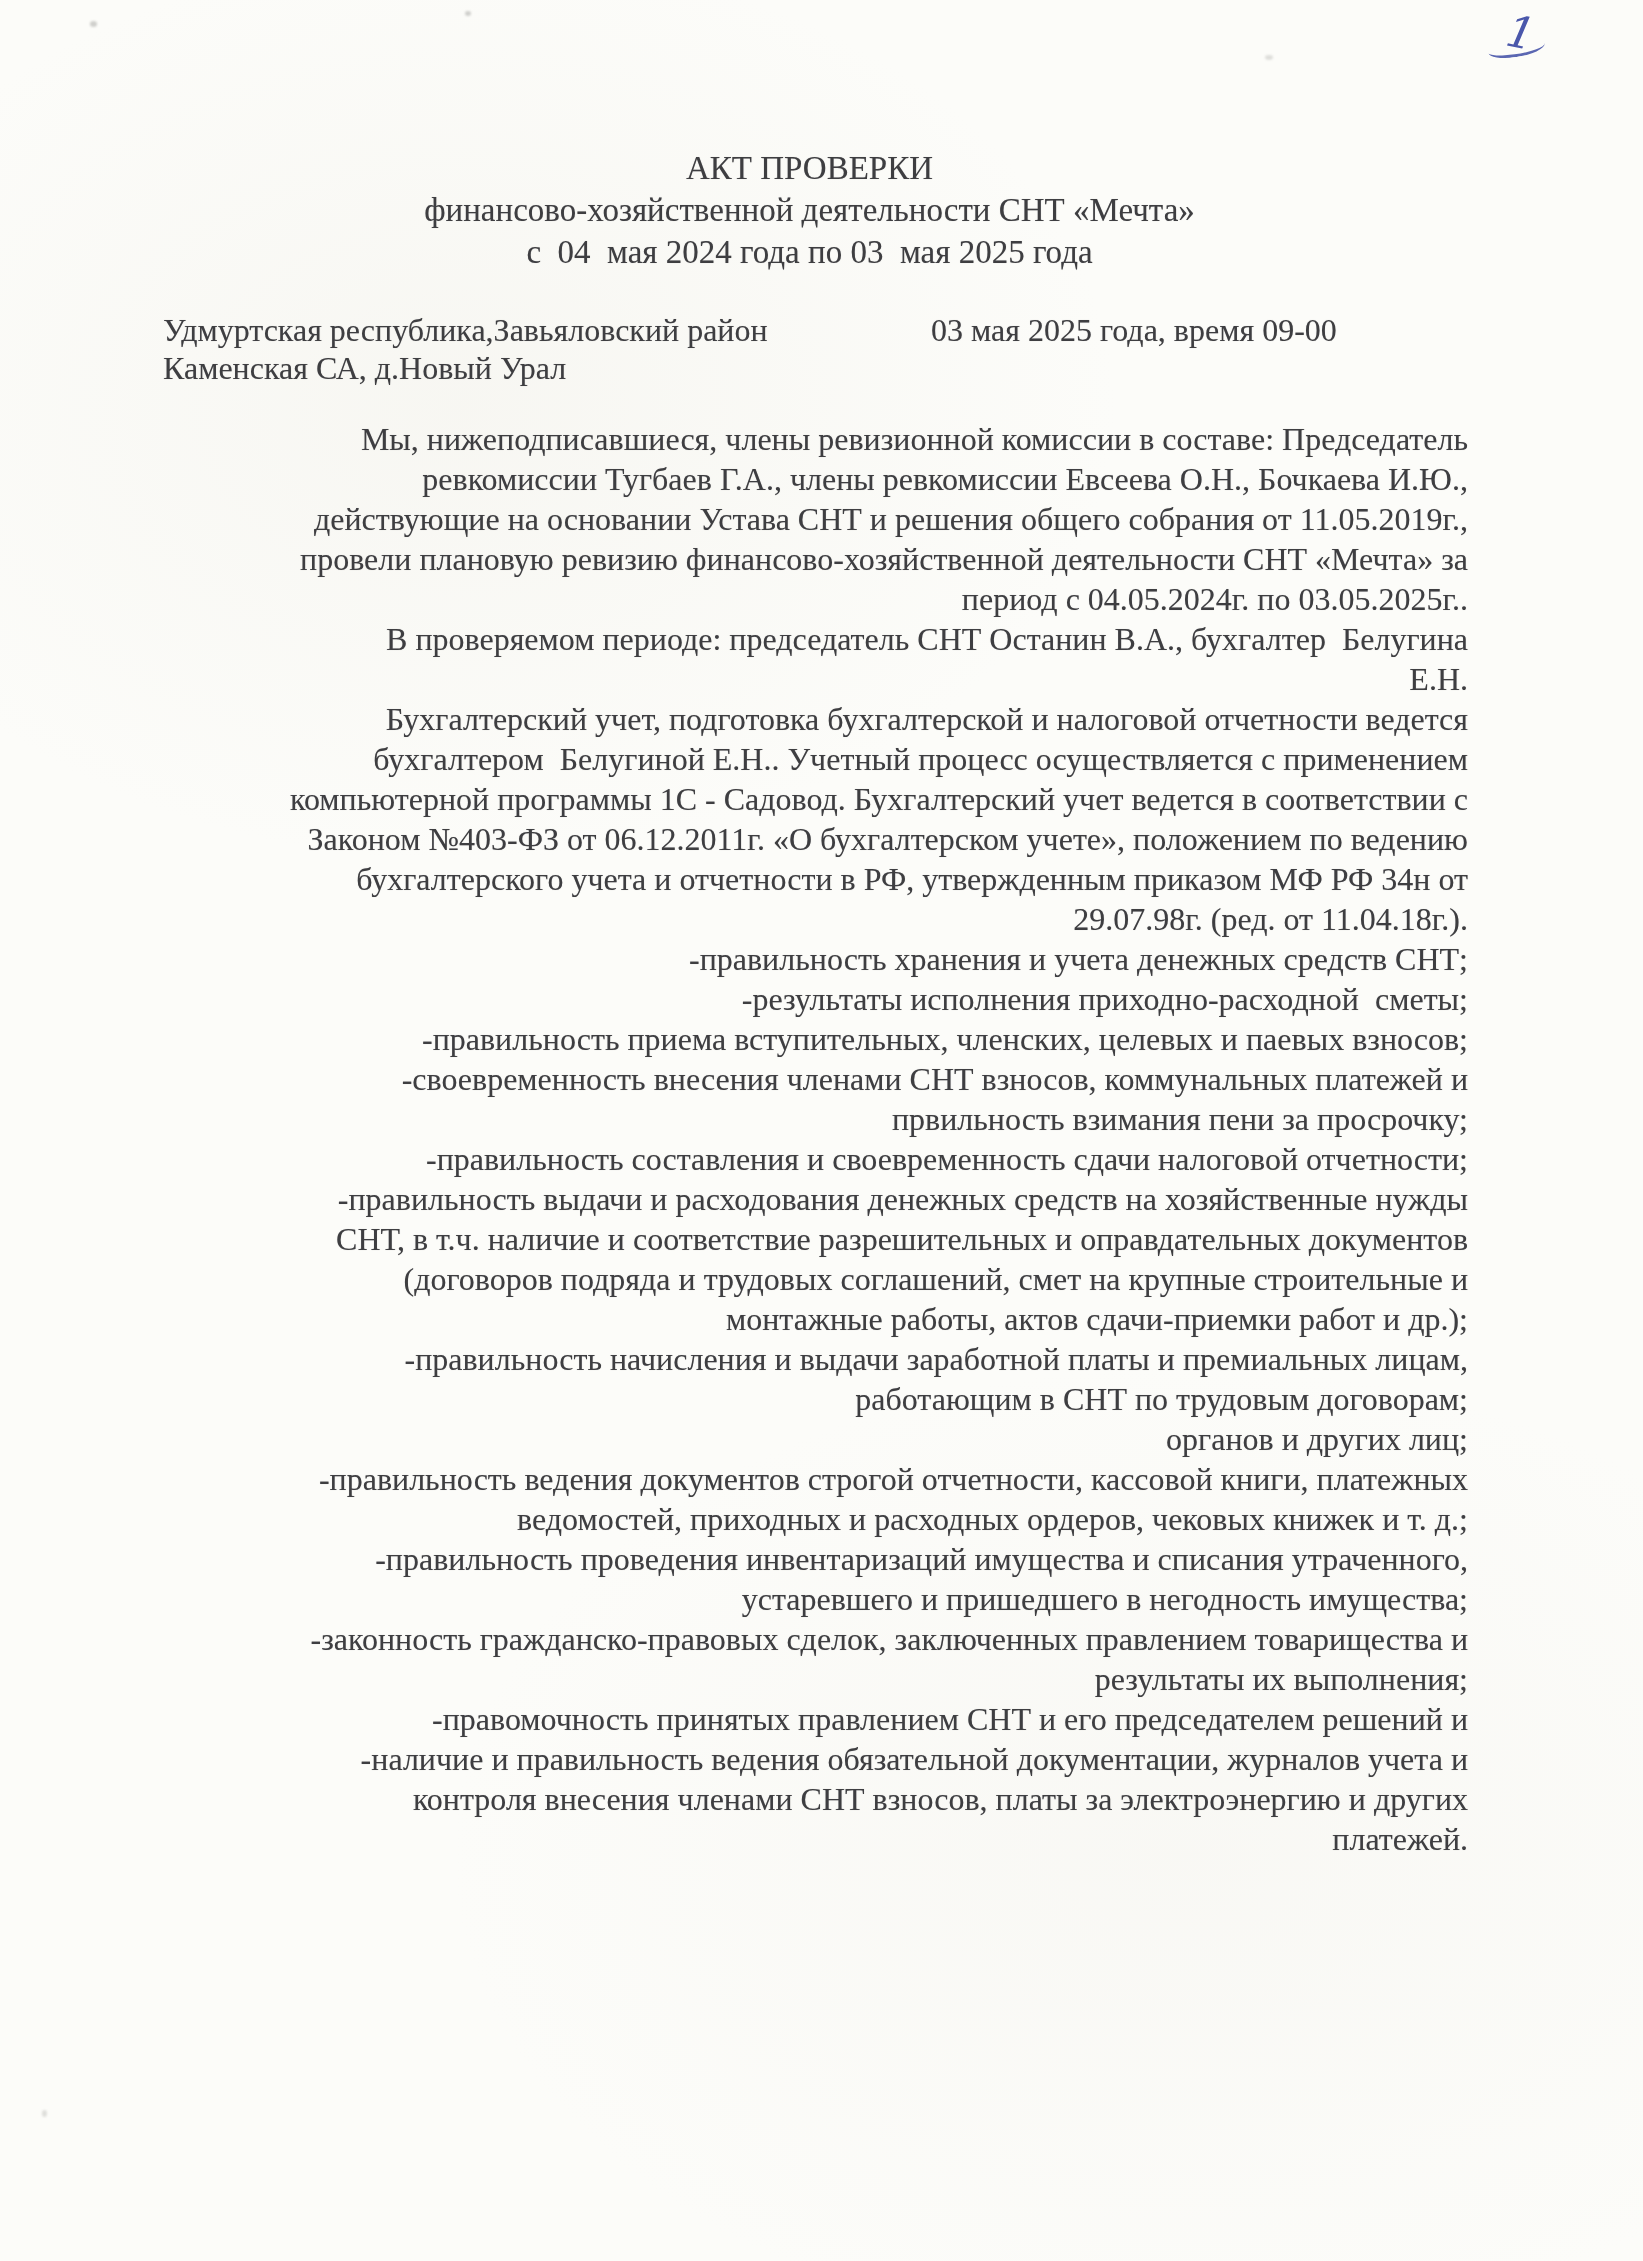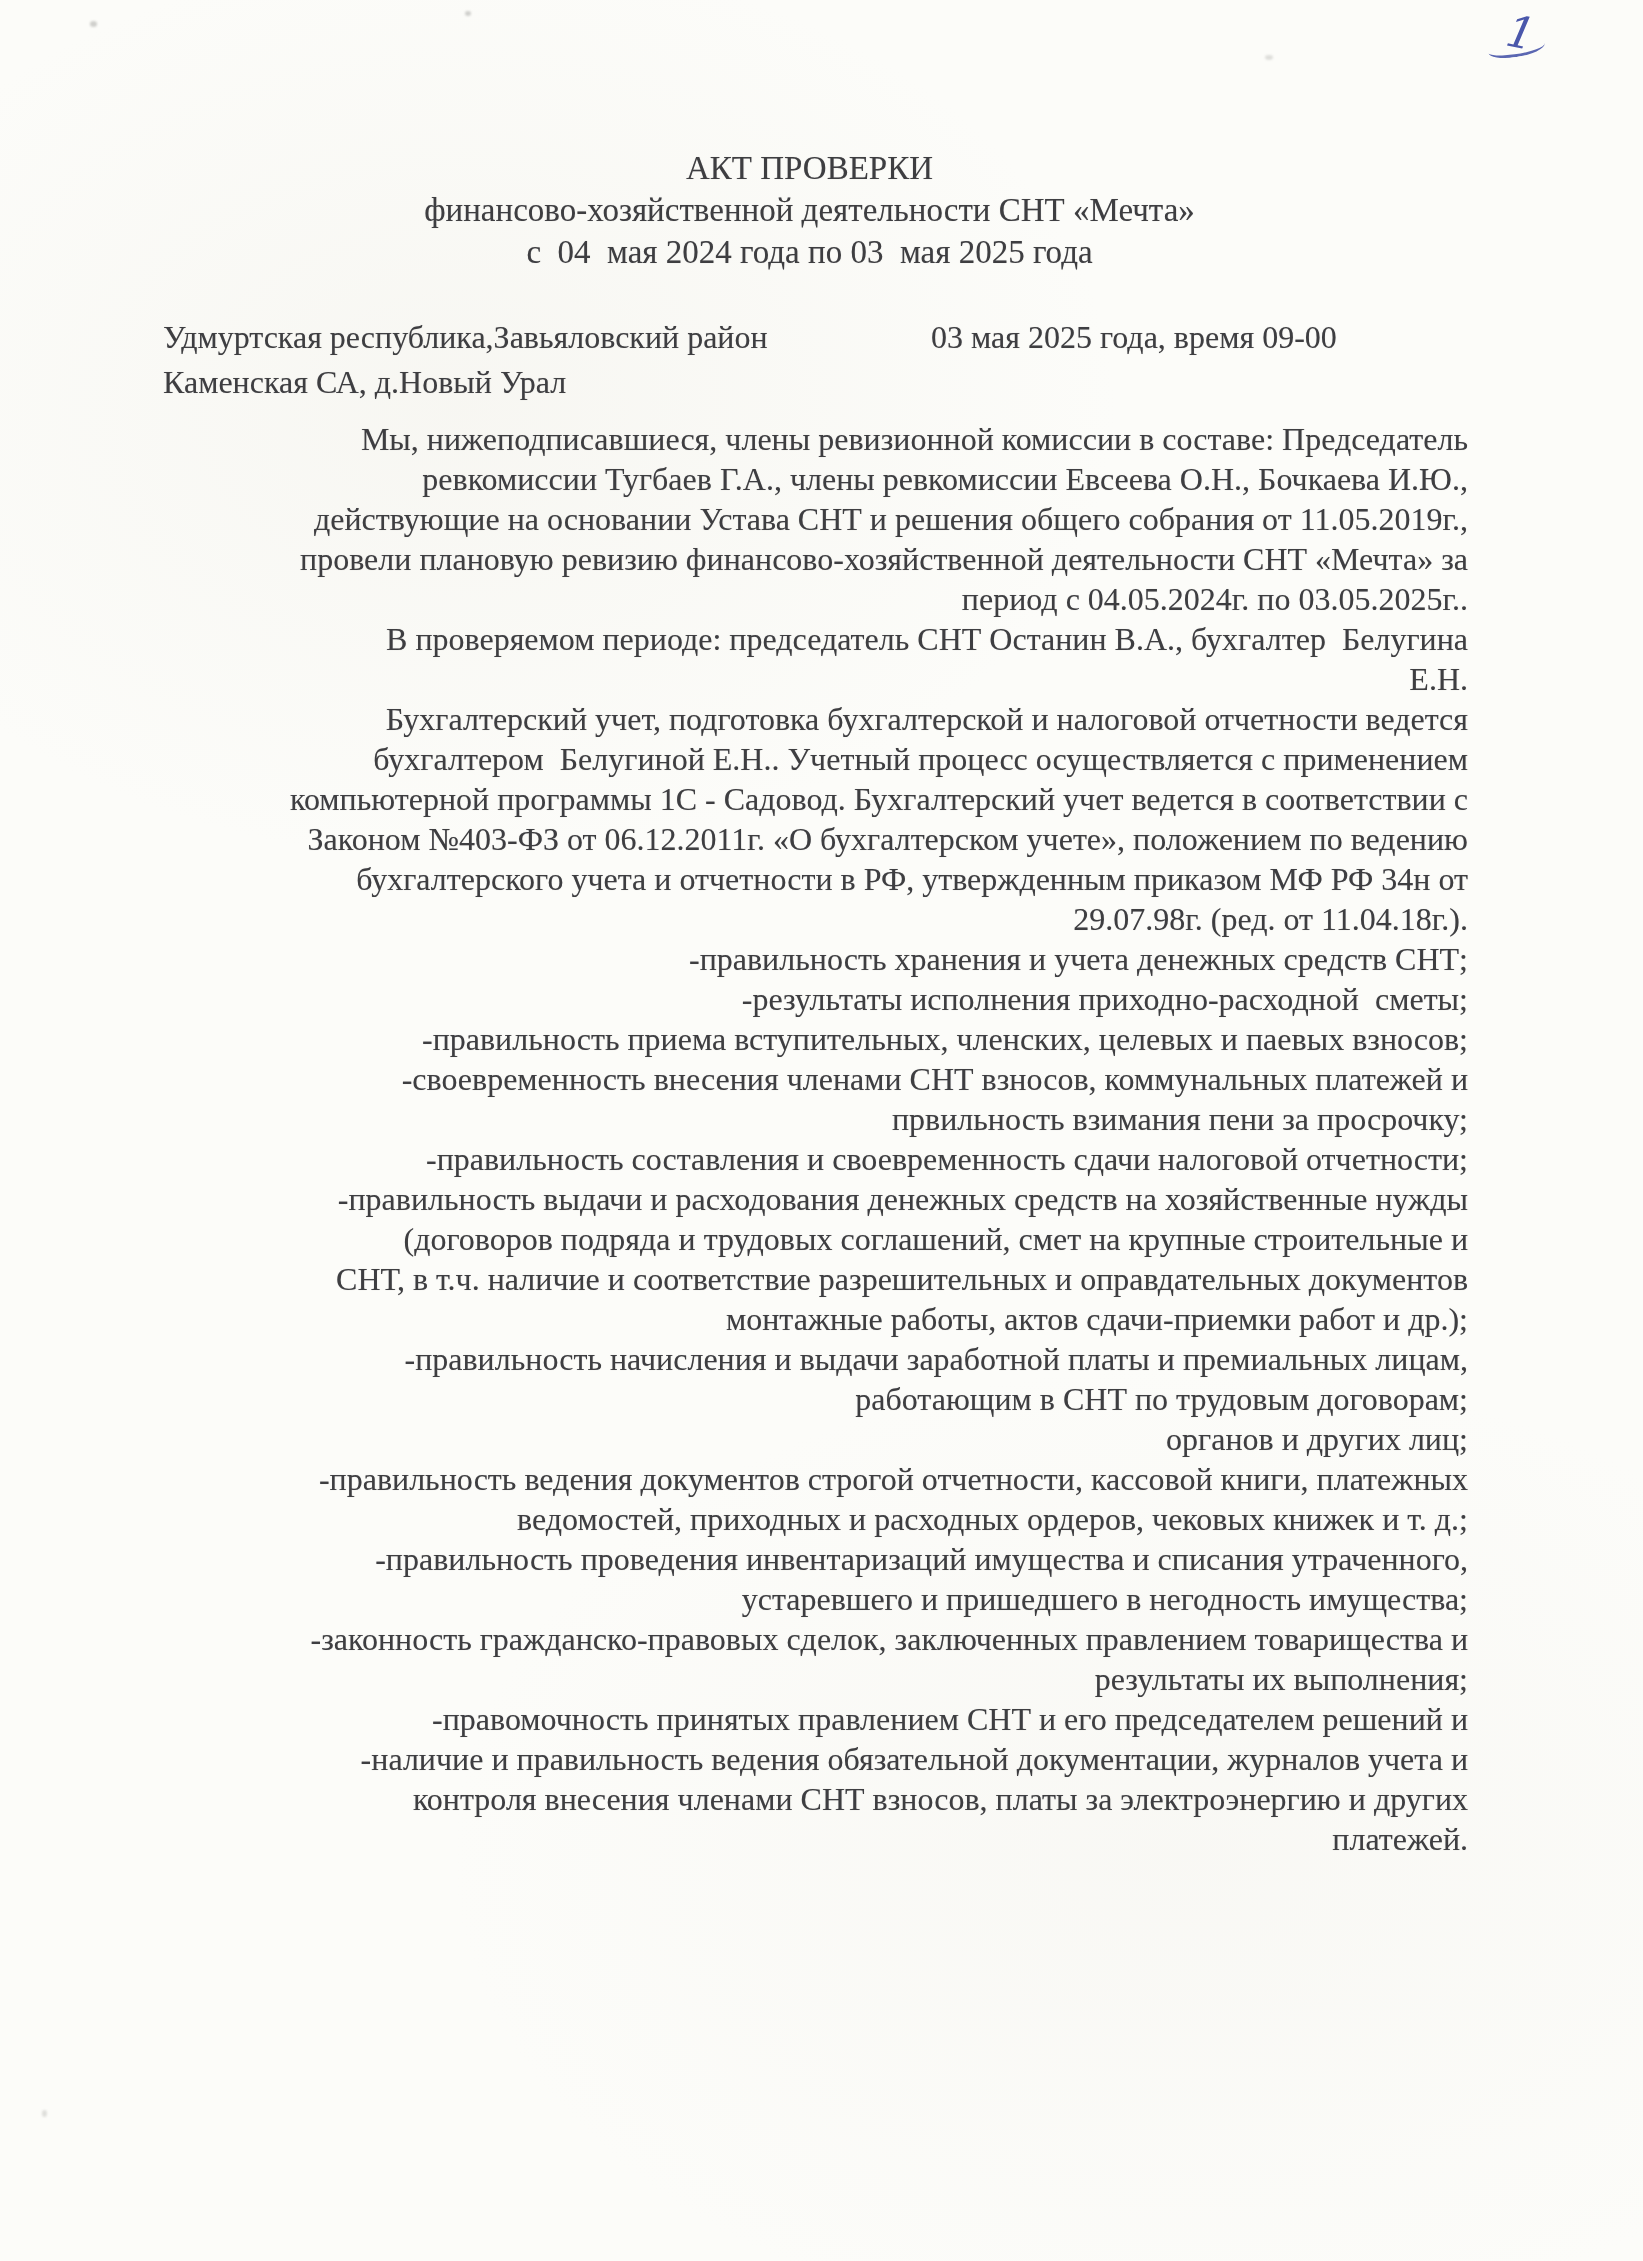--- a/index.html
+++ b/index.html
@@ -53,21 +53,21 @@
     text-align: center;
     font-size: 33px;
     line-height: 42px;
   }
   .title-block .tline { white-space: pre; }
 
   
   .meta-block { position: absolute; top: 311px; left: 163px; width: 1293px; font-size: 32px; line-height: 38px; }
   .meta-col-left  { position: absolute; left: 0; top: 0; }
   .meta-col-right { position: absolute; left: 768px; top: 0; }
-  .meta-block .mline { white-space: pre; margin-top: 7px; }
+  .meta-block .mline { white-space: pre; }
 
   
   .body-block {
     position: absolute;
     left: 163px;
     top: 419px;
     width: 1305px;
     font-size: 32px;
     line-height: 40px;
   }
@@ -124,22 +124,22 @@
     <div class="line">Законом №403-ФЗ от 06.12.2011г. «О бухгалтерском учете», положением по ведению</div>
     <div class="line">бухгалтерского учета и отчетности в РФ, утвержденным приказом МФ РФ 34н от</div>
     <div class="line">29.07.98г. (ред. от 11.04.18г.).</div>
     <div class="line">-правильность хранения и учета денежных средств СНТ;</div>
     <div class="line">-результаты исполнения приходно-расходной  сметы;</div>
     <div class="line">-правильность приема вступительных, членских, целевых и паевых взносов;</div>
     <div class="line">-своевременность внесения членами СНТ взносов, коммунальных платежей и</div>
     <div class="line">првильность взимания пени за просрочку;</div>
     <div class="line">-правильность составления и своевременность сдачи налоговой отчетности;</div>
     <div class="line">-правильность выдачи и расходования денежных средств на хозяйственные нужды</div>
+    <div class="line">СНТ, в т.ч. наличие и соответствие разрешительных и оправдательных документов</div>
     <div class="line">(договоров подряда и трудовых соглашений, смет на крупные строительные и</div>
-    <div class="line">СНТ, в т.ч. наличие и соответствие разрешительных и оправдательных документов</div>
     <div class="line">монтажные работы, актов сдачи-приемки работ и др.);</div>
     <div class="line">-правильность начисления и выдачи заработной платы и премиальных лицам,</div>
     <div class="line">работающим в СНТ по трудовым договорам;</div>
     <div class="line">органов и других лиц;</div>
     <div class="line">-правильность ведения документов строгой отчетности, кассовой книги, платежных</div>
     <div class="line">ведомостей, приходных и расходных ордеров, чековых книжек и т. д.;</div>
     <div class="line">-правильность проведения инвентаризаций имущества и списания утраченного,</div>
     <div class="line">устаревшего и пришедшего в негодность имущества;</div>
     <div class="line">-законность гражданско-правовых сделок, заключенных правлением товарищества и</div>
     <div class="line">результаты их выполнения;</div>

